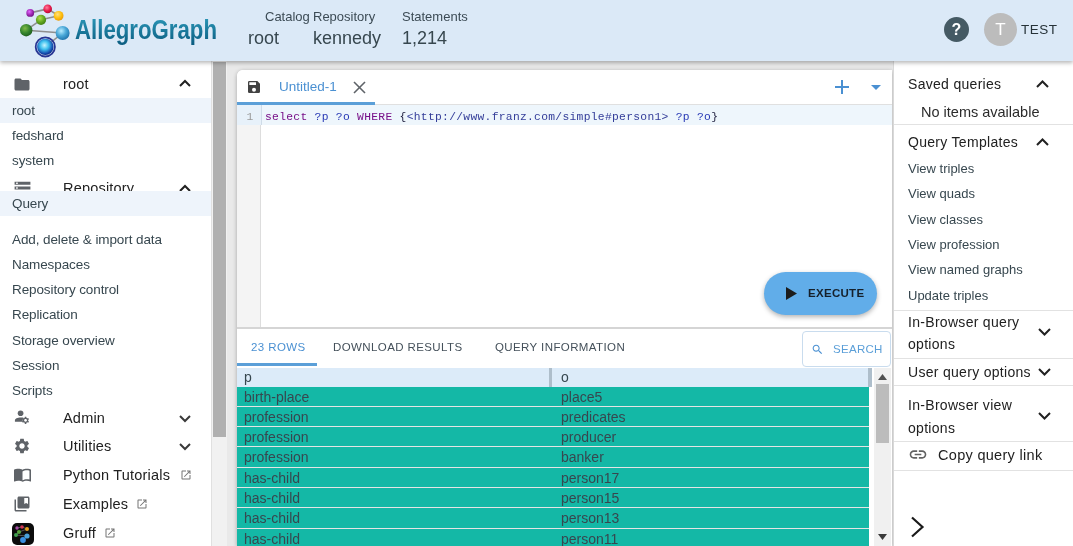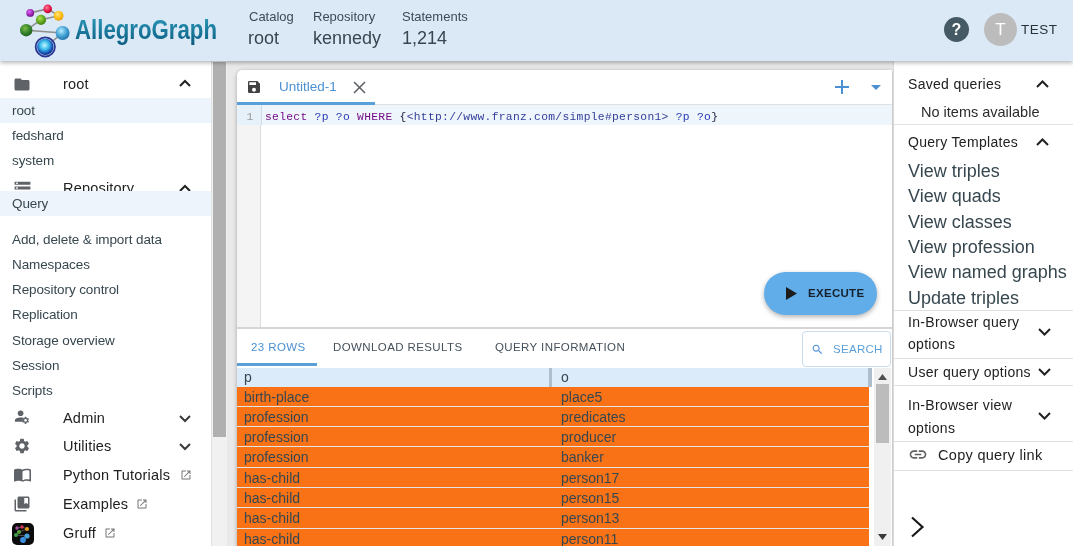--- a/index.html
+++ b/index.html
@@ -71,31 +71,31 @@
 #searchbox .txt { position:absolute; left:30px; top:11px; font-size:11.5px; font-weight:500;
   color:#5b9fd8; letter-spacing:.3px; }
 
 #thead { position:absolute; left:237px; top:368px; width:634.5px; height:18.5px;
   background:#dcebf9; z-index:7; font-size:14px; color:#37474f; }
 #thead .c1 { position:absolute; left:7px; top:0.5px; }
 #thead .c2 { position:absolute; left:324px; top:0.5px; }
 #thead .div1 { position:absolute; left:312px; top:0; width:3px; height:18.5px; background:#aebecb; }
 #thead .div2 { position:absolute; left:631px; top:0; width:3.5px; height:18.5px; background:#aebecb; }
 .trow { position:absolute; left:237px; width:632px; height:20.3px; border-bottom:1px solid #e4e4e4;
-  font-size:14px; color:#37474f; z-index:7; background:#f97316; }
+  font-size:14px; color:#37474f; z-index:7; background:#14b8a6; }
 .trow .c1 { position:absolute; left:7px; top:2px; }
 .trow .c2 { position:absolute; left:324px; top:2px; }
 #tscroll { position:absolute; left:874px; top:368px; width:17px; height:178px;
   background:#f0f0f0; z-index:7; }
 #tthumb { position:absolute; left:876px; top:384px; width:13px; height:59px; background:#bcbcbc; z-index:8;}
 
 #rightbar { position:absolute; left:893px; top:61px; width:180px; height:485px;
   background:#fff; border-left:1px solid #d9d9d9; z-index:10; }
 .rhead { position:absolute; left:908px; font-size:14px; letter-spacing:0.3px; color:#212121; z-index:11;text-align:right; }
-.ritem { position:absolute; left:908px; font-size:18px; color:#37474f; z-index:11; }
+.ritem { position:absolute; left:908px; font-size:13px; color:#37474f; z-index:11; }
 .rdiv { position:absolute; left:894px; width:179px; height:1px; background:#e2e2e2; z-index:11; }
 .rchev { position:absolute; z-index:11; }
 svg { display:block; }
 </style>
 </head>
 <body>
 
 <div class="abs" style="left:211px; top:61px; width:682px; height:485px; background:#e9e9e9;"></div>
 
 <div id="header">
@@ -157,21 +157,21 @@
   </svg>
   <svg class="abs" style="left:75px; top:10px;" width="160" height="40" viewBox="0 0 160 40">
     <defs>
         <linearGradient id="glogo" x1="0" y1="0" x2="0" y2="1">
       <stop offset="0%" stop-color="#2f9fbf"></stop>
           <stop offset="100%" stop-color="#0b5c80"></stop>
     </linearGradient>
       </defs>
     <text x="0" y="29" font-family="Liberation Sans, sans-serif" font-size="28.5" font-weight="bold" textLength="142" lengthAdjust="spacingAndGlyphs" fill="url(#glogo)">AllegroGraph</text>
   </svg>
-  <div class="hlabel" style="left:249px;">Catalog</div>
+  <div class="hlabel" style="left:265px;">Catalog</div>
   <div class="hvalue" style="left:248px;">root</div>
   <div class="hlabel" style="left:313px;">Repository</div>
   <div class="hvalue" style="left:313px;">kennedy</div>
   <div class="hlabel" style="left:402px;">Statements</div>
   <div class="hvalue" style="left:402px;">1,214</div>
   <div id="helpcirc">?</div>
   <div id="avatar">T</div>
   <div id="testlbl">TEST</div>
 </div>
 

